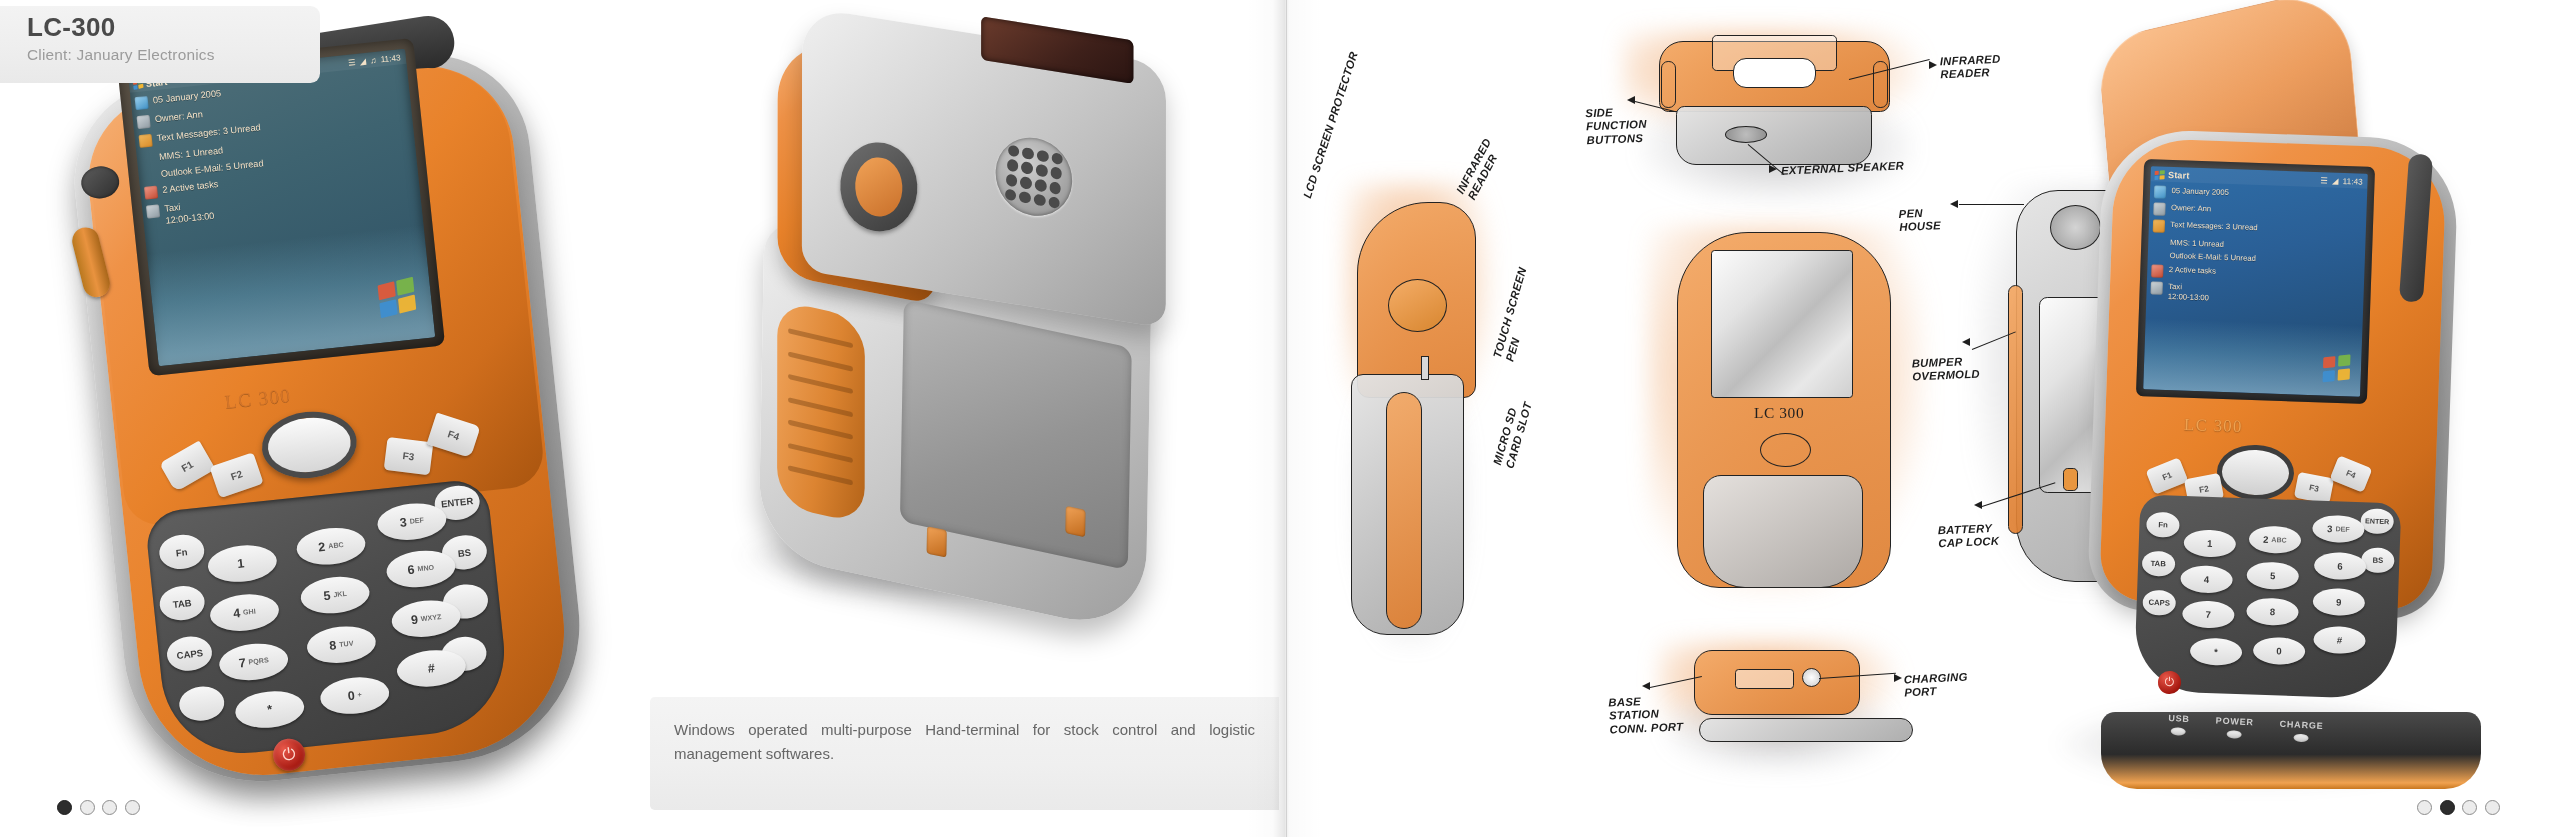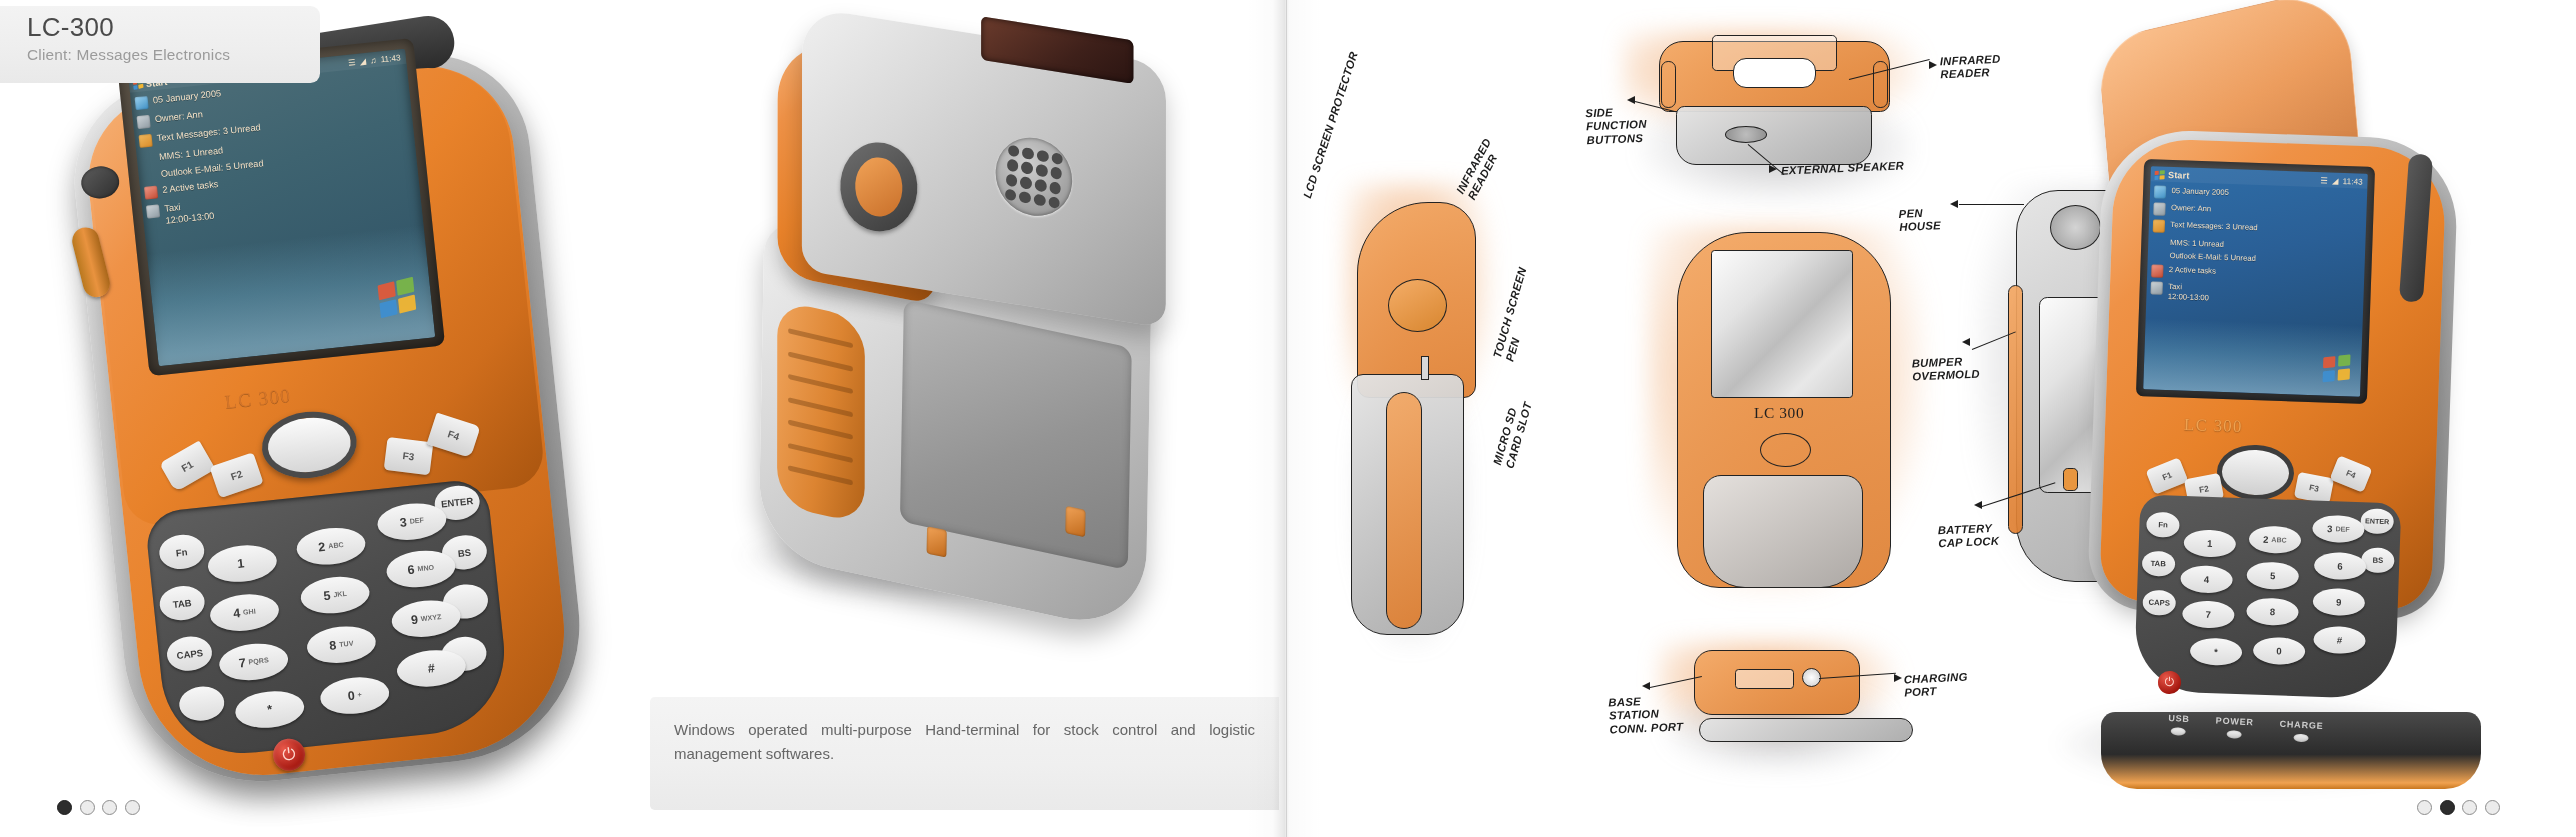--- a/index.html
+++ b/index.html
@@ -34,21 +34,21 @@
 
   
   #title-plate {
     position: absolute; left: -24px; top: 6px;
     width: 344px; height: 77px;
     background: linear-gradient(to bottom, #f3f3f3 0%, #eeeeee 55%, #e9e9e9 100%);
     border-radius: 0 9.5px 9.5px 0;
     padding: 8.3px 0 0 51px;
   }
   #proj-title {
-    font-size: 26px; font-weight: 400; color: #4a4a4a;
+    font-size: 26px; font-weight: 700; color: #4a4a4a;
     letter-spacing: 0.3px; line-height: 1.0;
   }
   #proj-client {
     font-size: 15.4px; font-weight: 300; color: #9b9b9b;
     margin-top: 6px; letter-spacing: 0.2px;
   }
 
   
   #caption-plate {
     position: absolute; left: 650px; top: 697px;
@@ -585,21 +585,21 @@
           <i style="top:116px"></i>
           <i style="top:139px"></i>
         <i style="top:161px"></i>
       </div>
       <div class="latch" style="left:212px; top:518px; transform:skewY(11deg) rotate(-3deg);"></div>
       <div class="latch" style="left:349px; top:488px; transform:skewY(11deg) rotate(-3deg);"></div>
     </div>
 
     <div id="title-plate">
       <div id="proj-title">LC-300</div>
-      <div id="proj-client">Client: Messages Electronics</div>
+      <div id="proj-client">Client: January Electronics</div>
     </div>
 
     <div id="caption-plate">
       <div id="caption-text">Windows operated multi-purpose Hand-terminal for stock control and logistic management softwares.</div>
     </div>
 
     <div class="dots" id="dots-left">
       <span class="dot active"></span>
       <span class="dot"></span>
       <span class="dot"></span>

